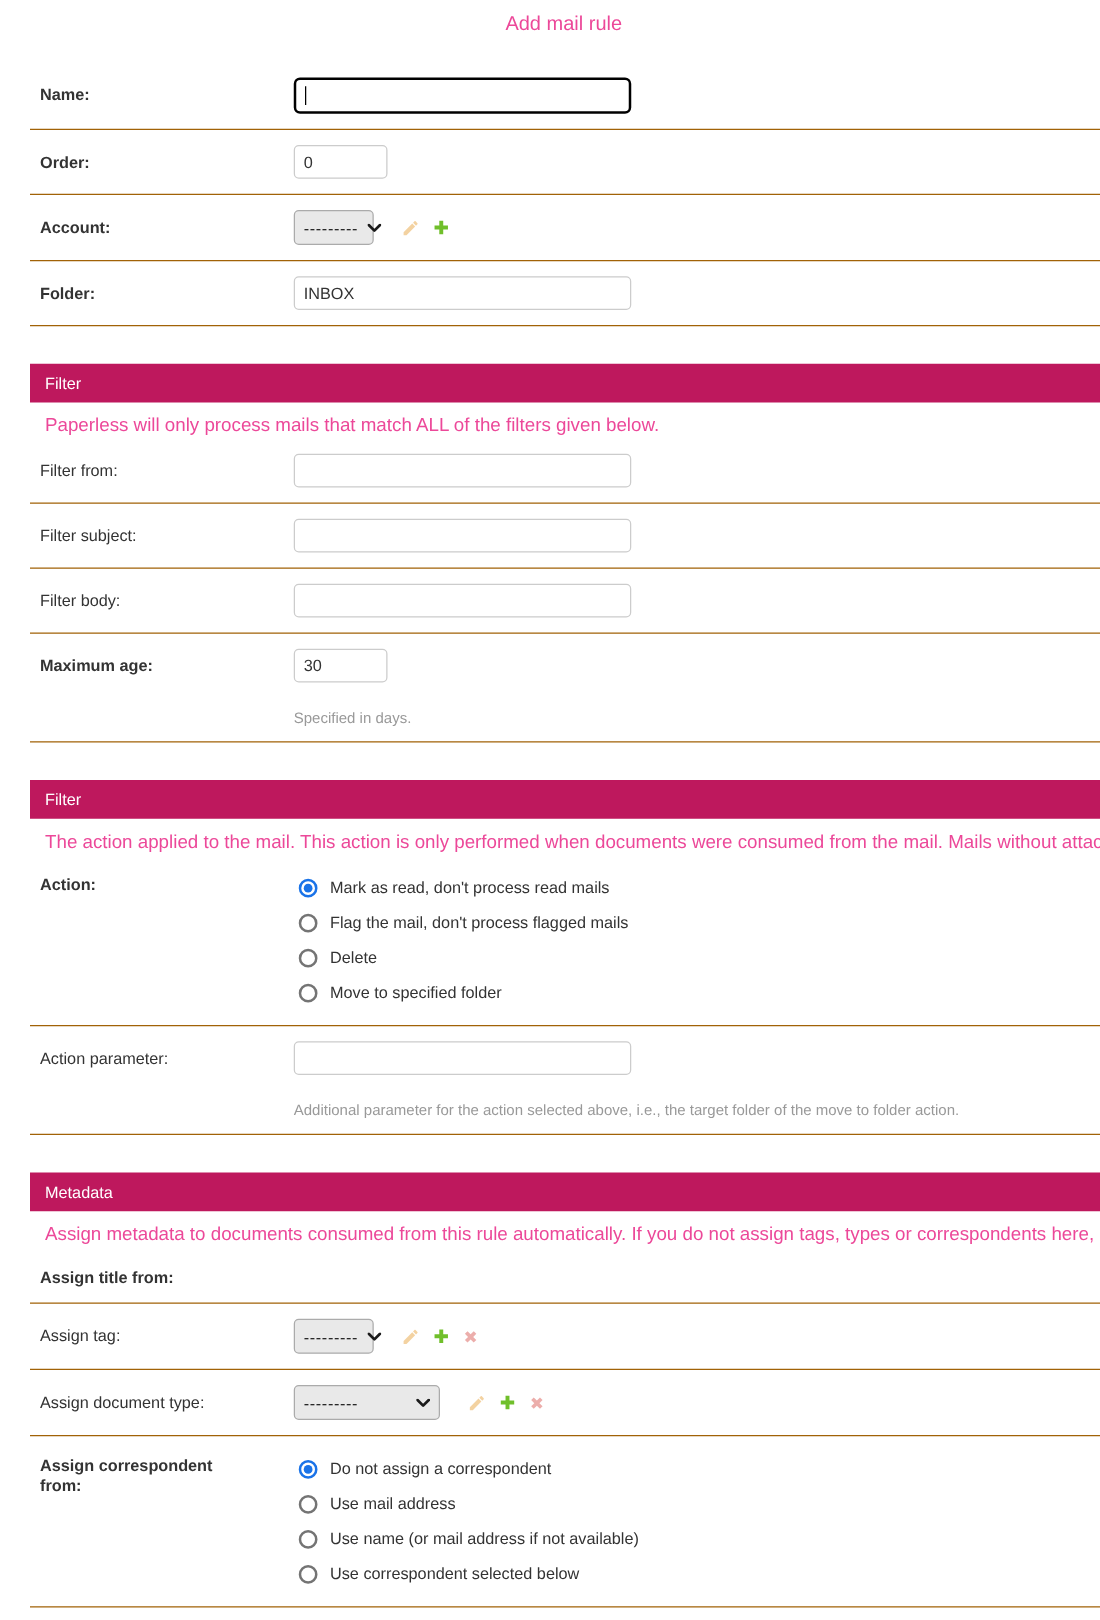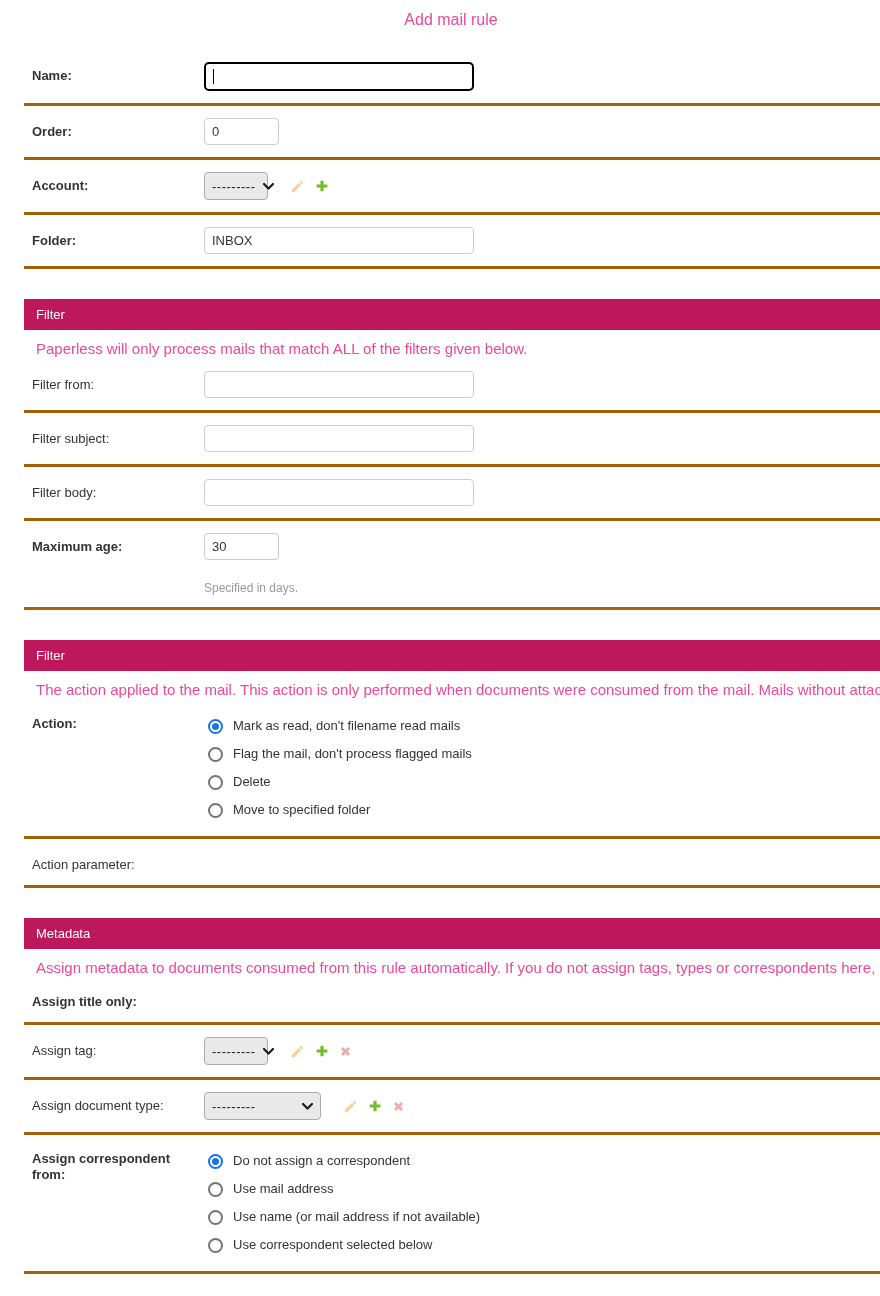--- a/index.html
+++ b/index.html
@@ -38,21 +38,22 @@
     font-size: 15px;
     color: #ec4899;
     white-space: nowrap;
     overflow: hidden;
     line-height: 16px;
   }
   .form-row {
     display: flex;
     align-items: flex-start;
     padding: 12px 10px 12px 8px;
-    border-bottom: 3px solid #a16207;
+    border-bottom: 1px solid #a16207;
+    gap: 31px;
   }
   .form-row > label.field-label {
     flex: 0 0 172px;
     width: 172px;
     padding-top: 6px;
     line-height: 16px;
     color: #333;
   }
   .form-row > label.required {
     font-weight: bold;
@@ -240,48 +241,52 @@
 
 <div class="module">
   <div class="module-header">Filter</div>
   <div class="module-desc">The action applied to the mail. This action is only performed when documents were consumed from the mail. Mails without attachments will remain entirely untouched.</div>
   <div class="form-row">
     <label class="field-label required" style="padding-top:4px">Action:</label>
     <div class="field">
       <ul class="radiolist">
         <li class="checked">
           <span class="radio"></span>
-          <span class="radio-label">Mark as read, don't filename read mails</span>
+          <span class="radio-label">Mark as read, don't process read mails</span>
         </li>
         <li>
           <span class="radio"></span>
           <span class="radio-label">Flag the mail, don't process flagged mails</span>
         </li>
         <li>
           <span class="radio"></span>
           <span class="radio-label">Delete</span>
         </li>
         <li>
           <span class="radio"></span>
           <span class="radio-label">Move to specified folder</span>
         </li>
       </ul>
     </div>
   </div>
   <div class="form-row">
     <label class="field-label">Action parameter:</label>
+    <div class="field">
+      <input type="text" class="vtext w-wide" value="" style="">
+      <div class="help">Additional parameter for the action selected above, i.e., the target folder of the move to folder action.</div>
+    </div>
   </div>
 </div>
 
 <div class="module">
   <div class="module-header">Metadata</div>
   <div class="module-desc">Assign metadata to documents consumed from this rule automatically. If you do not assign tags, types or correspondents here, paperless will still process all matching rules that you have defined.</div>
 
   <div class="form-row">
-    <label class="field-label required" style="padding-top:4px">Assign title only:</label>
+    <label class="field-label required" style="padding-top:4px">Assign title from:</label>
   </div>
 
   <div class="form-row">
     <label class="field-label">Assign tag:</label>
     <div class="field related-widget">
       <span class="select-box sel-tag">
         <span class="select-value">---------</span>
         <svg class="chevron-svg" width="11" height="7" viewBox="0 0 11 7">
             <path d="M1 1l4.5 4.5L10 1" fill="none" stroke="#1b1b1b" stroke-width="2.2" stroke-linecap="round" stroke-linejoin="round"></path>
           </svg>

